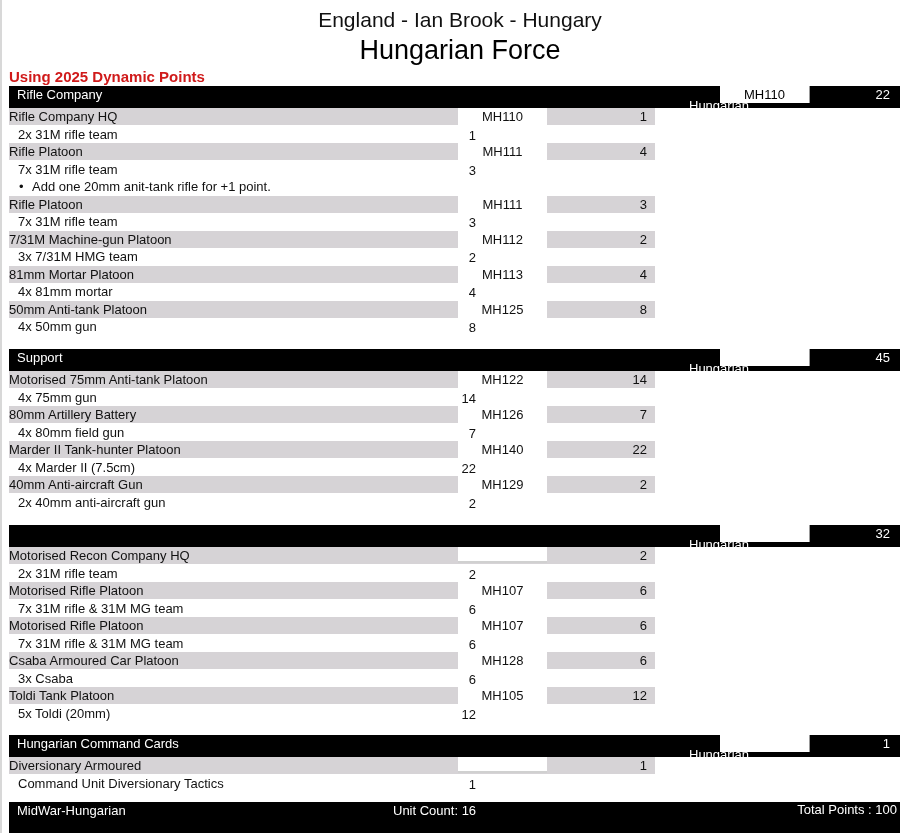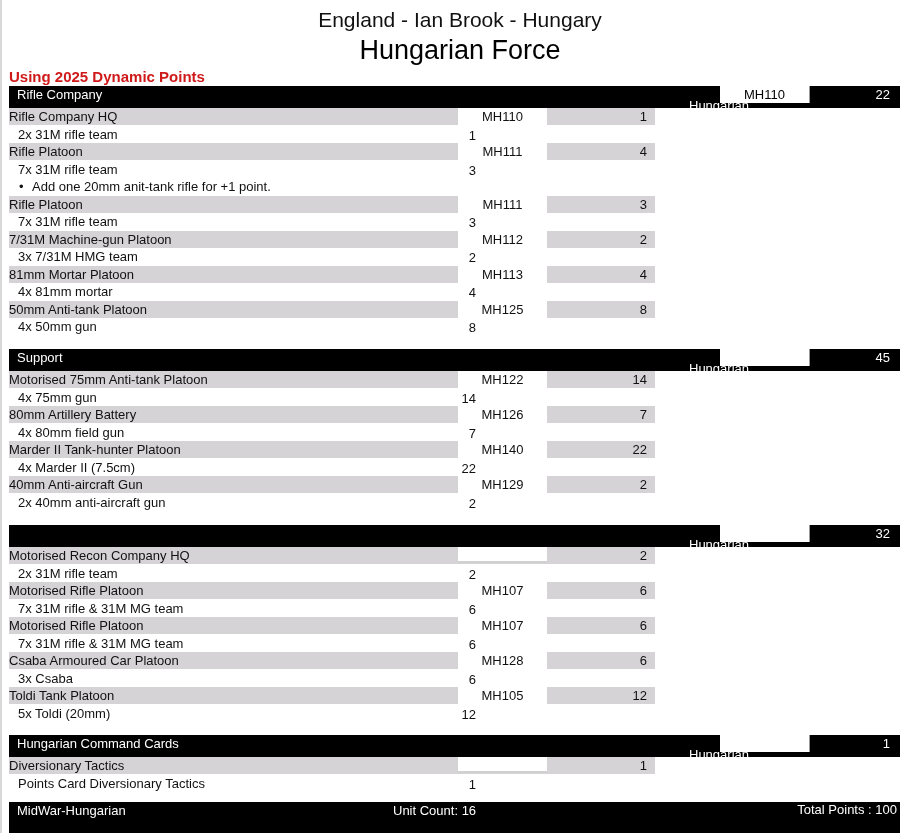--- a/index.html
+++ b/index.html
@@ -227,26 +227,26 @@
     </div>
     <div class="section" style="top: 735px;">
       <div class="sec-header">
         <span class="sec-name"><span>Hungarian Command Cards</span><span class="sub"></span></span>
         <span class="sec-nation">Hungarian</span>
         <span class="sec-card"></span>
         <span class="sec-total">1</span>
       </div>
       <div class="unit-row">
         <div class="bg"></div>
-        <span class="name">Diversionary Tactics</span>
+        <span class="name">Diversionary Armoured</span>
         <span class="card empty"></span>
         <span class="pts">1</span>
       </div>
       <div class="detail-row">
-        <span class="name">Points Card Diversionary Tactics</span>
+        <span class="name">Command Unit Diversionary Tactics</span>
         <span class="val">1</span>
       </div>
     </div>
   </div>
 
 <div class="footer">
   <span class="f-left">MidWar-Hungarian</span>
   <span class="f-mid">Unit Count: 16</span>
   <span class="f-right">Total Points : 100</span>
 </div>

